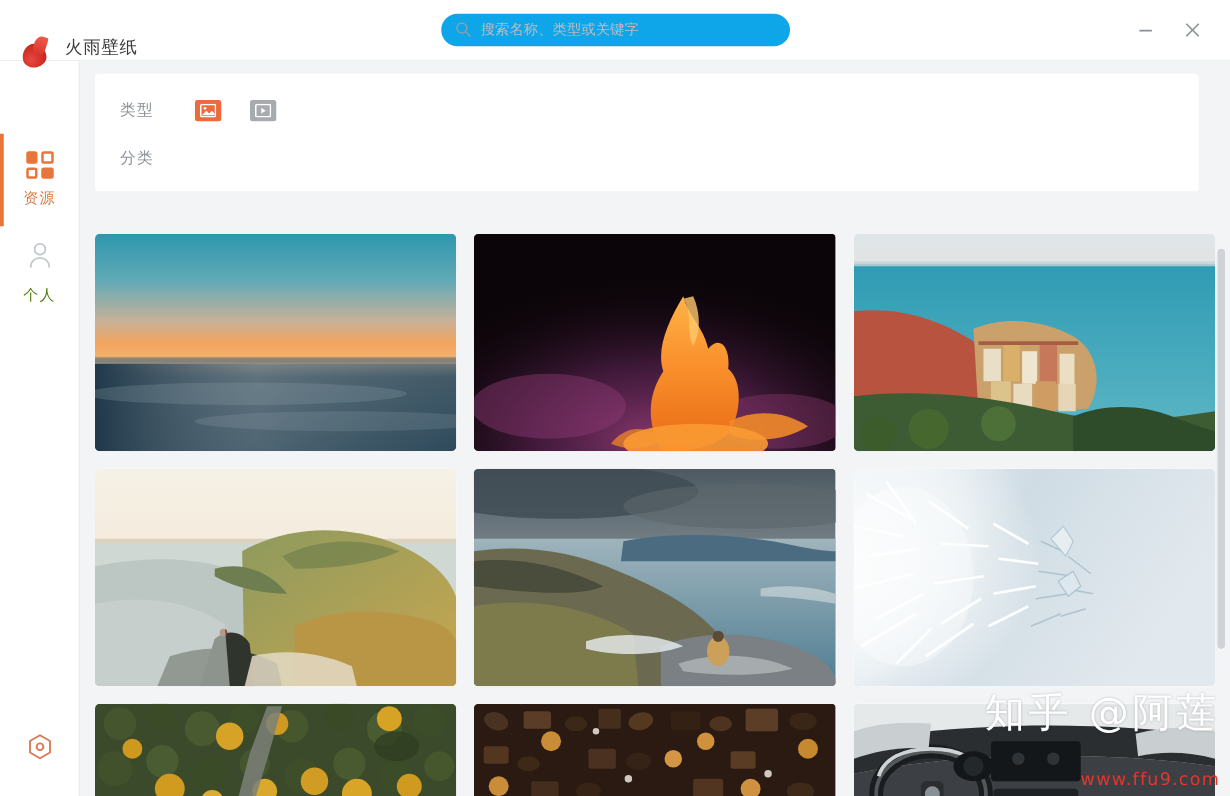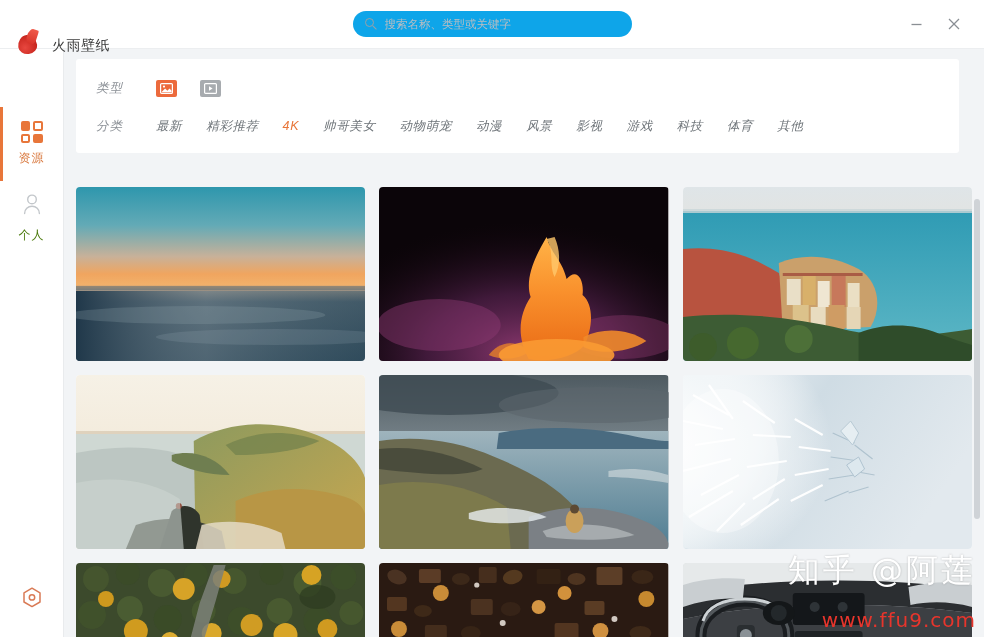--- a/index.html
+++ b/index.html
@@ -22,21 +22,21 @@
     height: 48px;
     flex: 0 0 48px;
     background: #ffffff;
     display: flex;
     align-items: center;
     position: relative;
     z-index: 30;
   }
   .brand {
     display: flex;
-    align-items: flex-end;
+    align-items: flex-start;
     padding-left: 16px;
     width: 240px;
     margin-top: 36px;
   }
   .brand-logo {
     width: 26px; height: 26px;
     position: relative;
     flex: 0 0 26px;
   }
   .brand-logo .drop {
@@ -200,21 +200,20 @@
     min-width: 0;
     background: #f2f4f6;
     position: relative;
     overflow: hidden;
   }
   .main-inner {
     position: absolute;
     inset: 0;
     padding: 10px 25px 0 12px;
     overflow: hidden;
-    font-style: italic;
   }
 
   
   .filter-card {
     background: #ffffff;
     border-radius: 3px;
     padding: 14px 20px 12px 20px;
     margin-bottom: 12px;
   }
   .filter-row {
@@ -309,21 +308,21 @@
     letter-spacing: 3px;
     font-family: "DejaVu Sans", sans-serif;
     text-shadow: 0 0 2px rgba(0,0,0,0.25);
     pointer-events: none;
     white-space: nowrap;
   }
   .wm-site {
     position: absolute;
     right: 8px;
     bottom: 5px;
-    font-size: 20px;
+    font-size: 14px;
     color: #e8352c;
     letter-spacing: 1px;
     font-family: "DejaVu Sans", sans-serif;
     pointer-events: none;
     white-space: nowrap;
   }
 </style>
 </head>
 <body>
 
@@ -414,34 +413,20 @@
                 <svg width="13" height="11" viewBox="0 0 13 11" aria-hidden="true">
                   <rect x="0.6" y="0.6" width="11.8" height="9.8" rx="1" fill="none" stroke="#ffffff" stroke-width="1.2"></rect>
                   <path d="M5 3.2 8.6 5.5 5 7.8z" fill="#ffffff"></path>
                 </svg>
               </div>
             </div>
           </div>
 
           <div class="filter-row">
             <div class="filter-label">分类</div>
-            <div class="cat-list">
-              <span class="cat-item">最新</span>
-              <span class="cat-item">精彩推荐</span>
-              <span class="cat-item active">4K</span>
-              <span class="cat-item">帅哥美女</span>
-              <span class="cat-item">动物萌宠</span>
-              <span class="cat-item">动漫</span>
-              <span class="cat-item">风景</span>
-              <span class="cat-item">影视</span>
-              <span class="cat-item">游戏</span>
-              <span class="cat-item">科技</span>
-              <span class="cat-item">体育</span>
-              <span class="cat-item">其他</span>
-            </div>
           </div>
         </div>
 
         <div class="grid-scroll">
           <div class="card-grid">
 
             <div class="card">
               <div class="thumb">
                 <svg viewBox="0 0 290 174" preserveAspectRatio="none" aria-hidden="true">
                   <defs>

